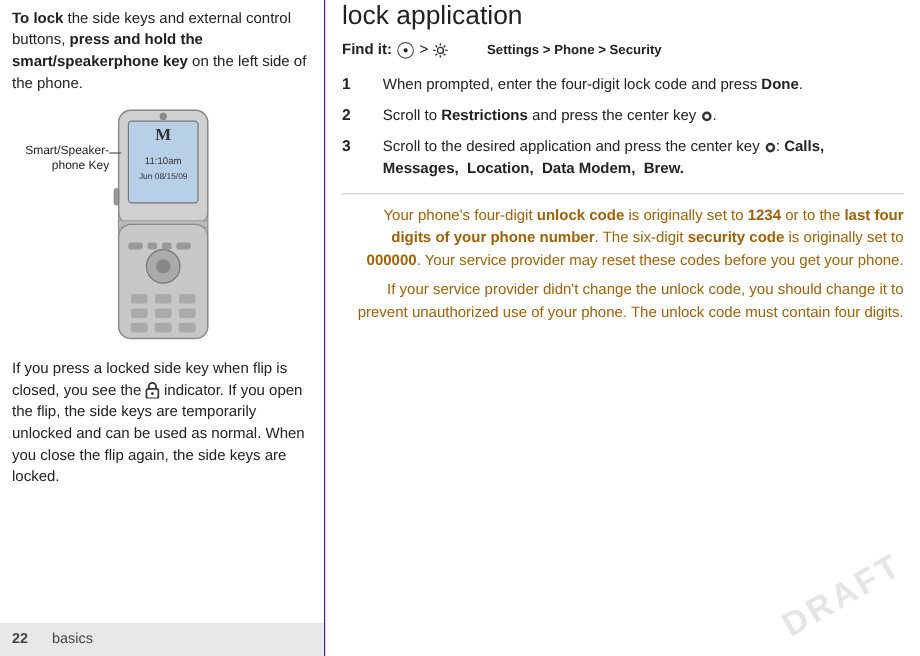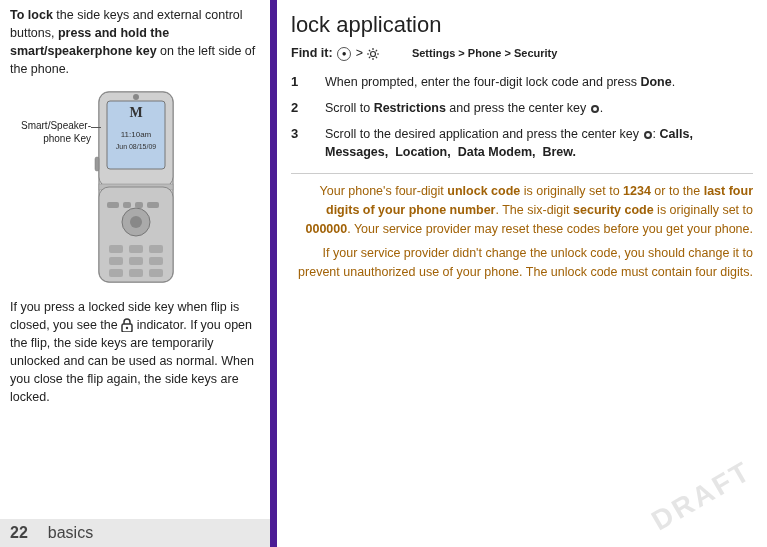--- a/index.html
+++ b/index.html
@@ -60,22 +60,22 @@
       position: absolute;
       right: -10px;
       top: 8px;
       width: 10px;
       height: 1px;
       background: #555;
     }
 
     .right-column {
       flex: 1;
-      padding: 12px 14px 8px 14px;
-      border-left: 7px solid #4c1d95;
+      padding: 0 14px 8px 14px;
+      border-left: 1px solid #4c1d95;
       overflow: hidden;
     }
 
     .page-section-title {
       font-size: 22px;
       font-weight: normal;
       color: #222;
       margin-bottom: 6px;
       line-height: 1.2;
     }
@@ -138,21 +138,21 @@
     .bottom-bar {
       position: absolute;
       bottom: 0;
       left: 0;
       right: 0;
       height: 28px;
       background: #e8e8e8;
       display: flex;
       align-items: center;
       padding: 0 10px;
-      font-size: 16px;
+      font-size: 12px;
       color: #444;
     }
 
     .page-num {
       font-weight: bold;
       margin-right: 20px;
     }
 
     .draft-watermark {
       position: absolute;

